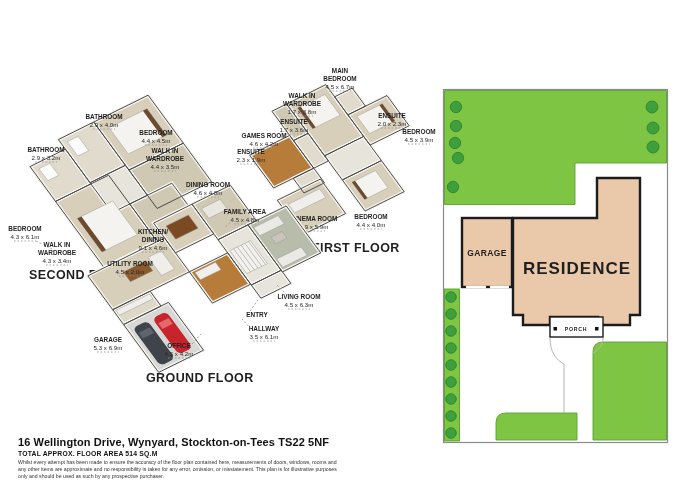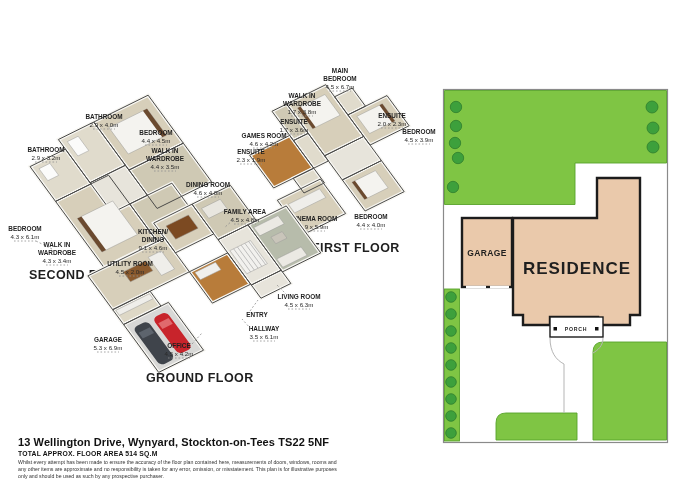--- a/index.html
+++ b/index.html
@@ -272,17 +272,17 @@
       <rect x="595" y="327" width="3.5" height="3.5" fill="#111111"></rect>
       <text x="576" y="330.5" text-anchor="middle" font-size="5.2" font-weight="600" letter-spacing="0.8">PORCH</text>
     </g>
     <text x="487" y="256" text-anchor="middle" font-size="8.5" font-weight="600" letter-spacing="0.4">GARAGE</text>
     <text x="577" y="274" text-anchor="middle" font-size="17" font-weight="600" letter-spacing="1">RESIDENCE</text>
   </g>
 </svg>
 
   
   <div id="footer">
-    <div id="addr">13 Wellington Drive, Wynyard, Stockton-on-Tees TS22 5NF</div>
+    <div id="addr">16 Wellington Drive, Wynyard, Stockton-on-Tees TS22 5NF</div>
     <div id="area">TOTAL APPROX. FLOOR AREA 514 SQ.M</div>
     <div id="disc">Whilst every attempt has been made to ensure the accuracy of the floor plan contained here, measurements of doors, windows, rooms and any other items are approximate and no responsibility is taken for any error, omission, or misstatement. This plan is for illustrative purposes only and should be used as such by any prospective purchaser.</div>
   </div>
 </div>
 
 </body></html>

